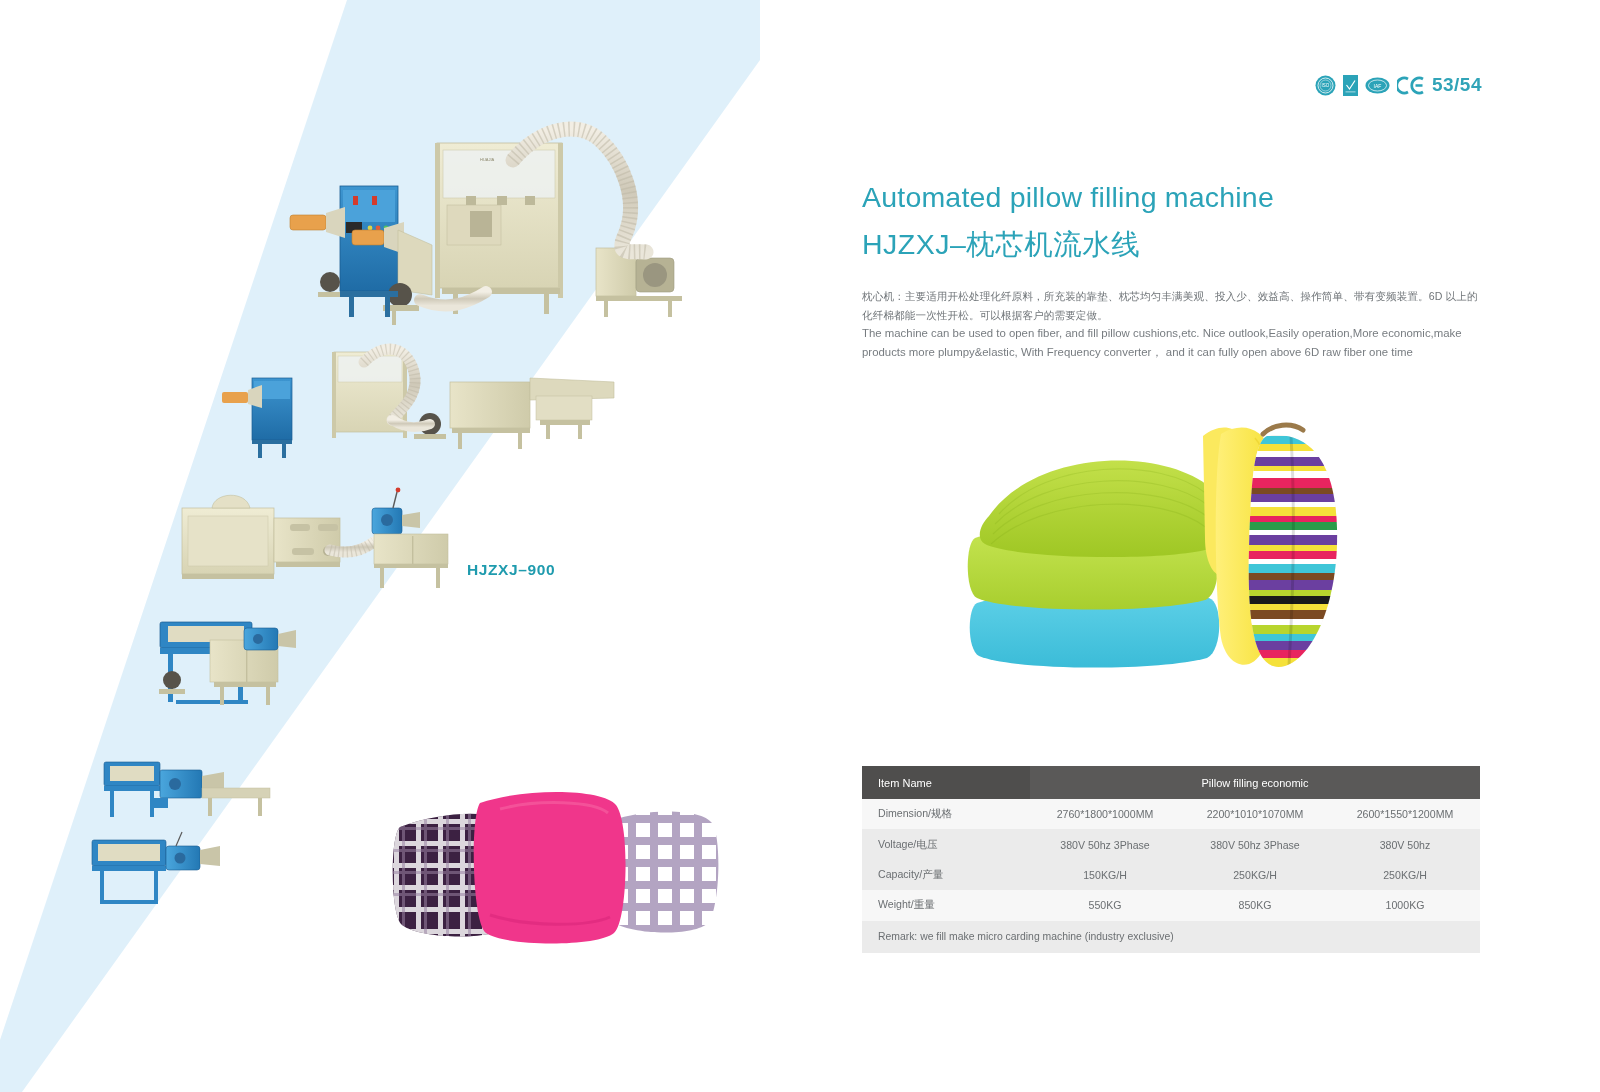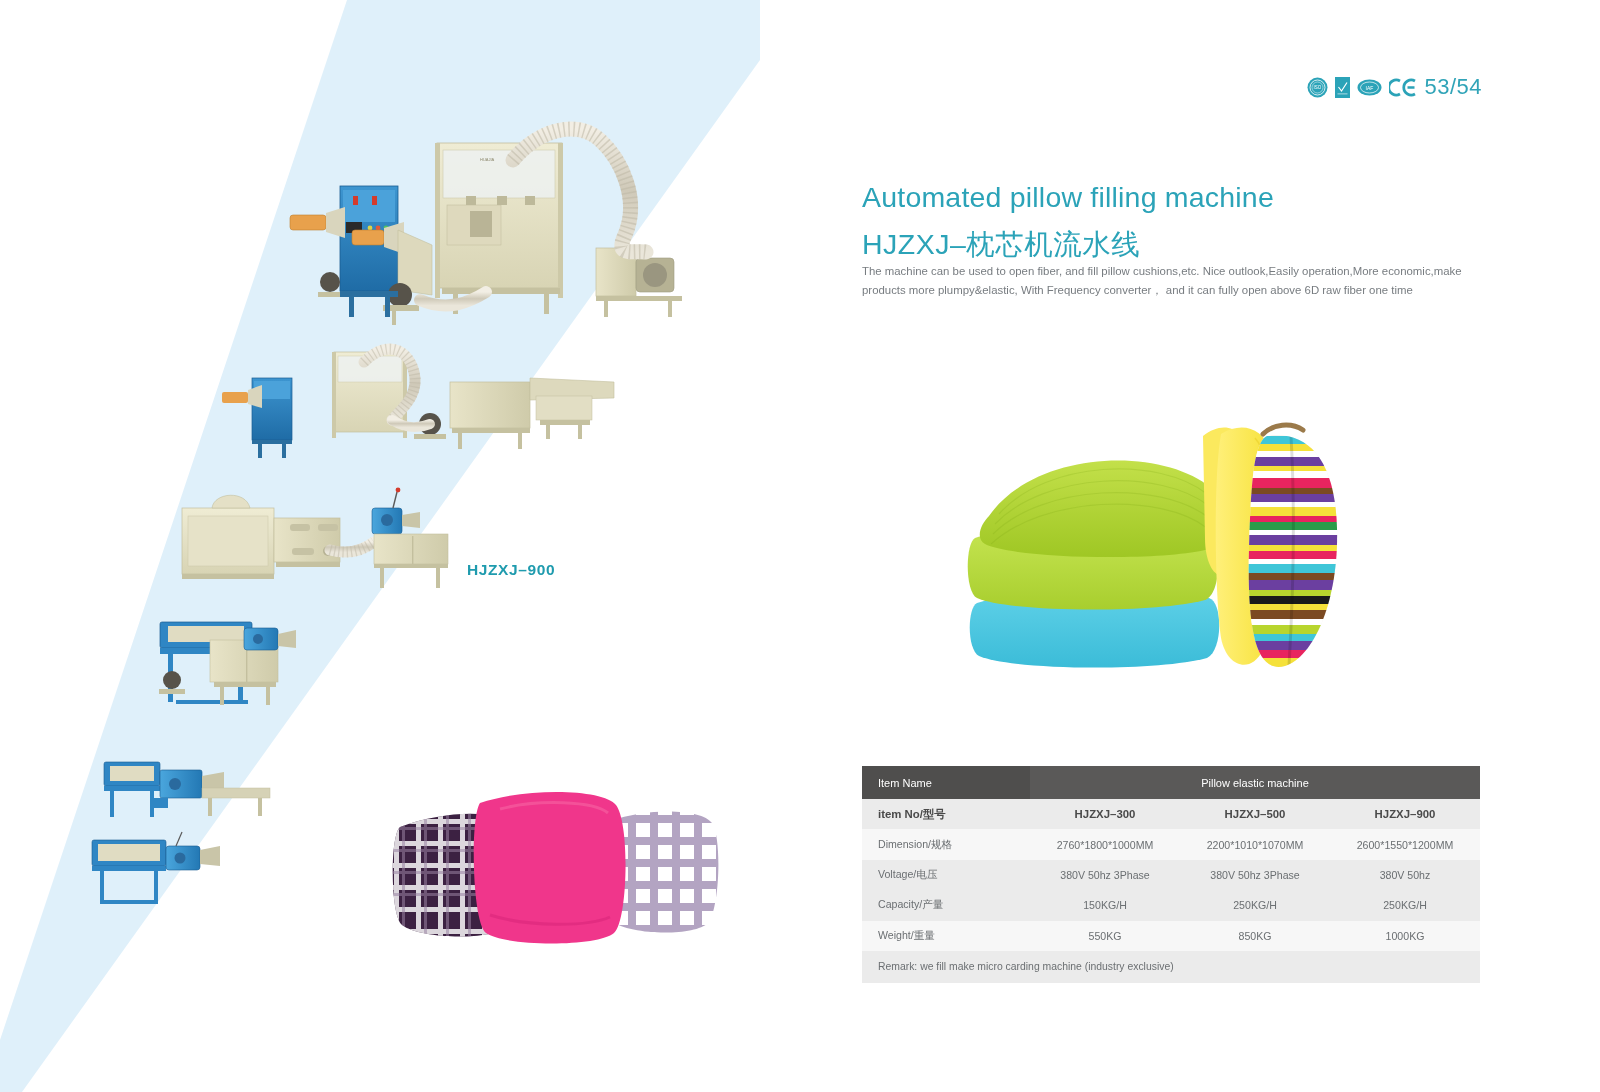--- a/index.html
+++ b/index.html
@@ -30,24 +30,24 @@
     position: absolute;
     top: 74px;
     right: 118px;
     display: flex;
     align-items: center;
     gap: 7px;
     z-index: 5;
   }
   .cert-badge { display: block; }
   .page-number {
-    font-size: 22px;
+    font-size: 19px;
     color: #31a4b8;
     letter-spacing: 0.5px;
-    font-weight: 400;
+    font-weight: 700;
   }
 
   
   .right-col {
     position: absolute;
     left: 862px;
     top: 180px;
     width: 620px;
     z-index: 5;
   }
@@ -374,20 +374,21 @@
     <path d="M200 850 L220 846 L220 866 L200 864 Z" fill="#c9c5a8"></path>
     <path d="M176 846 L182 832" stroke="#5a5a5a" stroke-width="1.2" fill="none"></path>
   </g>
 </svg>
 
 <div class="model-caption">HJZXJ–900</div>
 
 <div class="right-col">
   <div class="title-en">Automated pillow filling machine</div>
   <div class="title-cn">HJZXJ–枕芯机流水线</div>
+  <div class="para-cn">枕心机：主要适用开松处理化纤原料，所充装的靠垫、枕芯均匀丰满美观、投入少、效益高、操作简单、带有变频装置。6D 以上的化纤棉都能一次性开松。可以根据客户的需要定做。</div>
   <div class="para-en">The machine can be used to open fiber, and fill pillow cushions,etc. Nice outlook,Easily operation,More economic,make products more plumpy&amp;elastic, With Frequency converter， and it can fully open above 6D raw fiber one time</div>
 </div>
 
 <svg class="pillow-photo" viewBox="0 0 430 285">
   <defs>
     <linearGradient id="gGreenTop" x1="0" y1="0" x2="0" y2="1">
       <stop offset="0%" stop-color="#c3e04a"></stop>
         <stop offset="100%" stop-color="#9fc724"></stop>
     </linearGradient>
     <linearGradient id="gGreenMid" x1="0" y1="0" x2="0" y2="1">
@@ -525,27 +526,21 @@
 
   <path d="M120 28 C168 12 244 14 256 30 C270 48 268 146 254 158 C238 172 146 172 126 158 C112 148 110 42 120 28 Z" fill="#f0368b"></path>
   <path d="M140 34 C178 24 234 26 248 38" fill="none" stroke="#f86ba8" stroke-width="3" opacity="0.5"></path>
   <path d="M130 140 C168 152 228 152 250 142" fill="none" stroke="#d01f72" stroke-width="3" opacity="0.4"></path>
 </svg>
 
 <table class="spec-table">
   <tbody>
     <tr class="hdr-dark">
       <td class="lbl">Item Name</td>
-      <td colspan="3">Pillow elastic machine</td>
-    </tr>
-    <tr class="row-shade row-model">
-      <td class="lbl">item No/型号</td>
-      <td>HJZXJ–300</td>
-      <td>HJZXJ–500</td>
-      <td>HJZXJ–900</td>
+      <td colspan="3">Pillow filling economic</td>
     </tr>
     <tr class="row-plain">
       <td class="lbl">Dimension/规格</td>
       <td>2760*1800*1000MM</td>
       <td>2200*1010*1070MM</td>
       <td>2600*1550*1200MM</td>
     </tr>
     <tr class="row-shade">
       <td class="lbl">Voltage/电压</td>
       <td>380V  50hz  3Phase</td>

